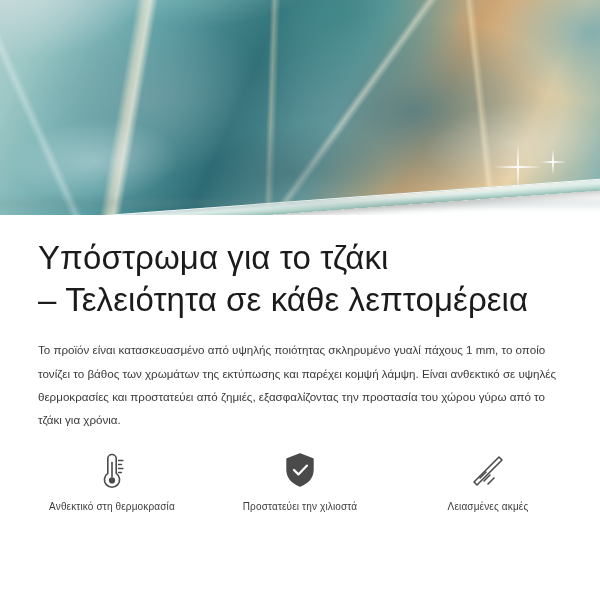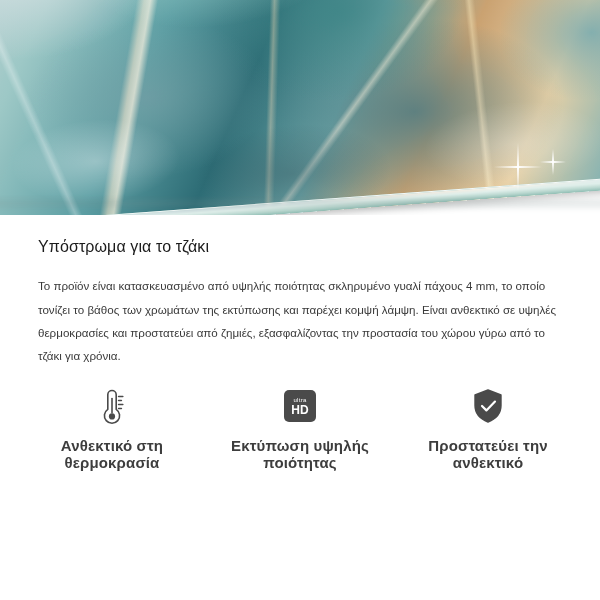--- a/index.html
+++ b/index.html
@@ -136,21 +136,21 @@
   }
   .sparkle-2:before { width: 26px; }
   .sparkle-2:after { height: 26px; }
 
   
   .content {
     padding: 22px 38px 0 38px;
   }
   .headline {
     color: #1b1b1b;
-    font-size: 16px;
+    font-size: 33px;
     line-height: 1.28;
     font-weight: 400;
     letter-spacing: 0.1px;
     margin: 0 0 17px 0;
   }
   .headline .line {
     display: block;
   }
   .body-copy {
     color: #3a3a3a;
@@ -176,24 +176,23 @@
     text-align: center;
   }
   .feature-icon {
     height: 46px;
     display: flex;
     align-items: center;
     justify-content: center;
   }
   .feature-label {
     margin-top: 8px;
-    font-size: 15px;
+    font-size: 10px;
     color: #3d3d3d;
     letter-spacing: 0.15px;
-    font-weight: bold;
   }
   .icon-stroke {
     stroke: #4a4a4a;
     fill: none;
     stroke-width: 1.6;
     stroke-linecap: round;
     stroke-linejoin: round;
   }
   .hd-badge {
     width: 32px;
@@ -233,57 +232,62 @@
       </div>
       <div class="panel-edge-shadow" style="left:-40px; right:-60px; bottom:6px;"></div>
       <div class="sparkle"></div>
       <div class="sparkle sparkle-2"></div>
     </div>
   </div>
 
   <div class="content">
     <h1 class="headline">
       <span class="line">Υπόστρωμα για το τζάκι</span>
+      <span class="line">– Τελειότητα σε κάθε λεπτομέρεια</span>
     </h1>
-    <p class="body-copy">Το προϊόν είναι κατασκευασμένο από υψηλής ποιότητας σκληρυμένο γυαλί πάχους 4 mm, το οποίο τονίζει το βάθος των χρωμάτων της εκτύπωσης και παρέχει κομψή λάμψη. Είναι ανθεκτικό σε υψηλές θερμοκρασίες και προστατεύει από ζημιές, εξασφαλίζοντας την προστασία του χώρου γύρω από το τζάκι για χρόνια.</p>
+    <p class="body-copy">Το προϊόν είναι κατασκευασμένο από υψηλής ποιότητας σκληρυμένο γυαλί πάχους 1 mm, το οποίο τονίζει το βάθος των χρωμάτων της εκτύπωσης και παρέχει κομψή λάμψη. Είναι ανθεκτικό σε υψηλές θερμοκρασίες και προστατεύει από ζημιές, εξασφαλίζοντας την προστασία του χώρου γύρω από το τζάκι για χρόνια.</p>
   </div>
 
   <div class="features">
 
     <div class="feature">
       <div class="feature-icon">
         <svg width="40" height="42" viewBox="0 0 40 42" aria-hidden="true">
           <g class="icon-stroke">
             <path d="M20 5.5 a4.2 4.2 0 0 1 4.2 4.2 v14.6 a7.6 7.6 0 1 1 -8.4 0 v-14.6 a4.2 4.2 0 0 1 4.2 -4.2 z"></path>
             <path d="M20 13.5 v14.2"></path>
             <circle cx="20" cy="31.4" r="3.1" fill="#4a4a4a" stroke="none"></circle>
             <path d="M26.6 11.5 h4.2 M26.6 15.5 h2.8 M26.6 19.5 h4.2 M26.6 23.5 h2.8"></path>
           </g>
         </svg>
       </div>
       <div class="feature-label">Ανθεκτικό στη θερμοκρασία</div>
     </div>
 
-    <div class="feature">
-      <div class="feature-icon">
-        <div class="hd-badge">
-          <span class="ultra">ultra</span>
-          <span class="hd">HD</span>
-        </div>
-      </div>
-      <div class="feature-label">Εκτύπωση υψηλής ποιότητας</div>
-    </div>
 
     <div class="feature">
       <div class="feature-icon">
         <svg width="42" height="42" viewBox="0 0 42 42" aria-hidden="true">
           <path d="M21 5 L34 10 v10.5 c0 8.4 -5.6 13.6 -13 16.5 c-7.4 -2.9 -13 -8.1 -13 -16.5 V10 z" fill="#4a4a4a" stroke="#4a4a4a" stroke-width="1.4" stroke-linejoin="round"></path>
           <path d="M15 21 l4.4 4.4 L28 16.6" fill="none" stroke="#ffffff" stroke-width="2.2" stroke-linecap="round" stroke-linejoin="round"></path>
         </svg>
       </div>
-      <div class="feature-label">Προστατεύει την ανθεκτικό</div>
-    </div>
-
-
+      <div class="feature-label">Προστατεύει την χιλιοστά</div>
+    </div>
+
+
+    <div class="feature">
+      <div class="feature-icon">
+        <svg width="42" height="40" viewBox="0 0 42 40" aria-hidden="true">
+          <g class="icon-stroke" stroke-width="1.6">
+            <path d="M7 32 L32 7 L35 10 L10 35 z" stroke-width="1.6"></path>
+            <path d="M13 28 l6 -6"></path>
+            <path d="M17 31 l6 -6"></path>
+            <path d="M21 34 l6 -6"></path>
+          </g>
+        </svg>
+      </div>
+      <div class="feature-label">Λειασμένες ακμές</div>
+    </div>
 
 
   </div>
 </div>
 
 </body></html>

